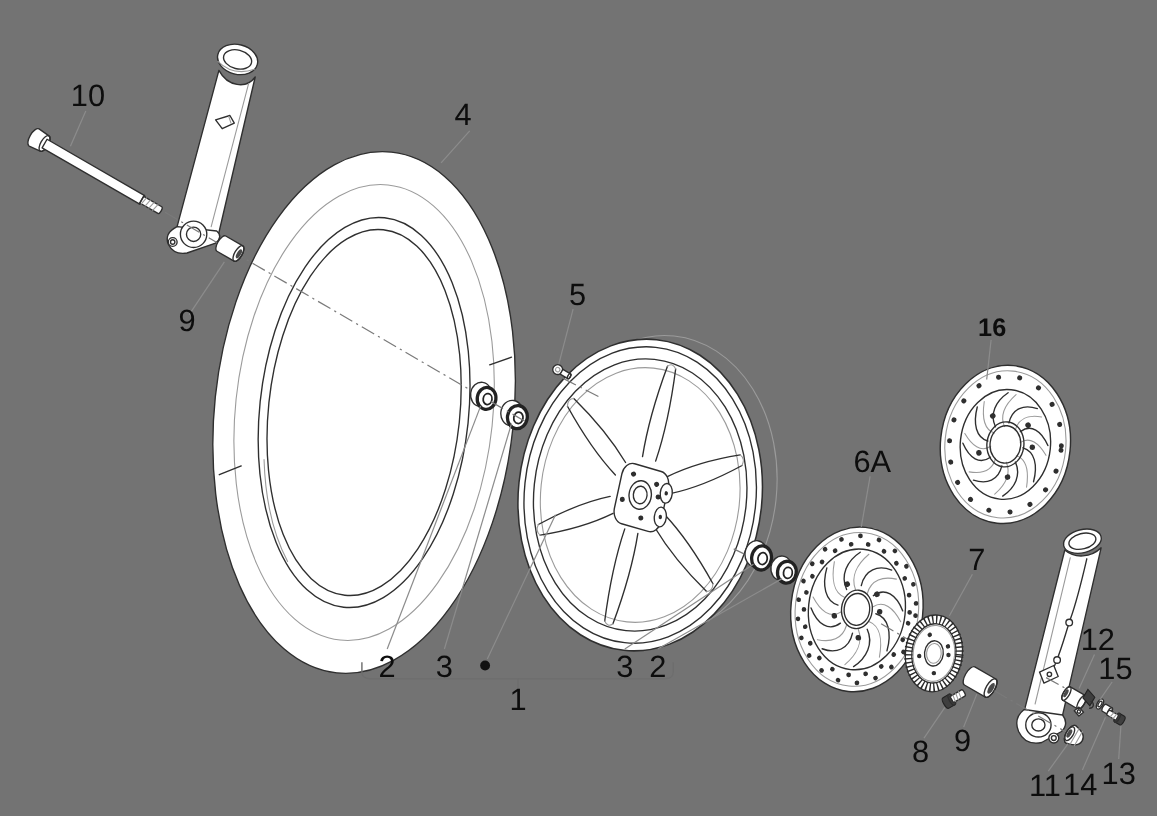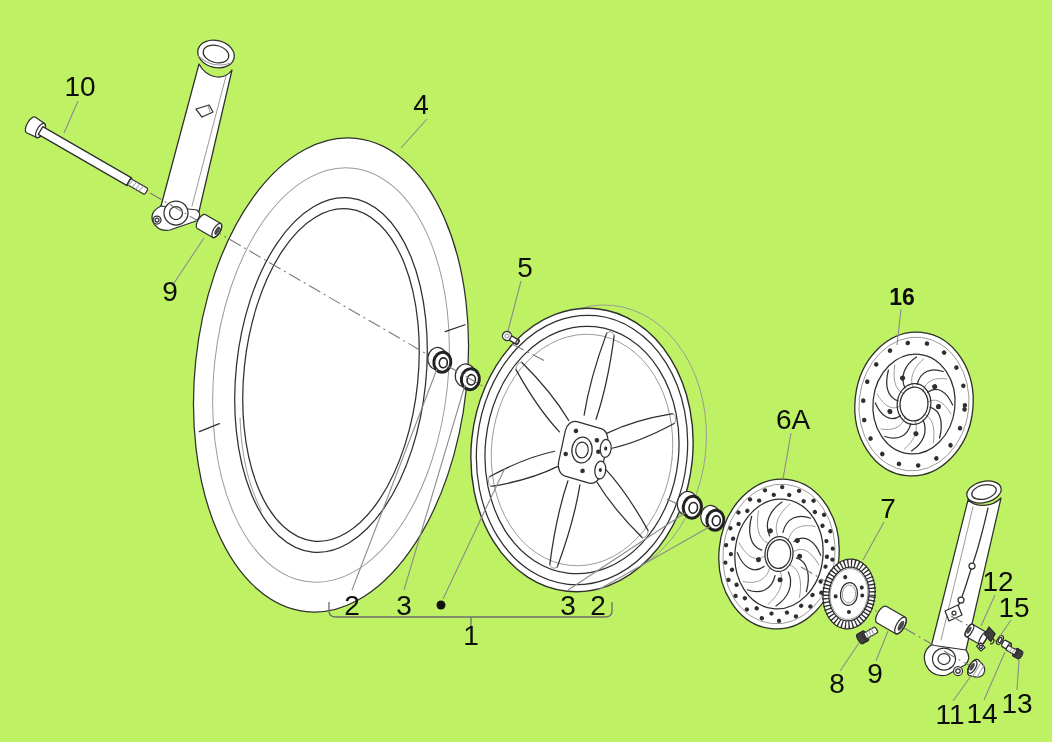--- a/index.html
+++ b/index.html
@@ -1,16 +1,16 @@
 <!DOCTYPE html>
 <html><head>
 <meta charset="utf-8">
 <style>
   html,body{margin:0;padding:0;background:#ffffff;}
-  .stage{position:relative;width:1052px;height:742px;background:#bef264;overflow:hidden;
+  .stage{position:relative;width:1052px;height:742px;background:#737373;overflow:hidden;
          font-family:"Liberation Sans",sans-serif;}
   svg{position:absolute;left:0;top:0;}
   .s  {fill:none;stroke:#2f2f2f;stroke-width:1.25;stroke-linecap:round;stroke-linejoin:round;}
   .sf {fill:#ffffff;stroke:#2f2f2f;stroke-width:1.25;stroke-linecap:round;stroke-linejoin:round;}
   .sl {fill:none;stroke:#9b9b9b;stroke-width:1;stroke-linecap:round;}
   .dash{fill:none;stroke:#7a7a7a;stroke-width:1.1;stroke-dasharray:13 4 2 4;}
   .leader{fill:none;stroke:#8c8c8c;stroke-width:1.1;}
   .brk{fill:none;stroke:#6e6e6e;stroke-width:1.3;}
   .dots{fill:none;stroke:#2f2f2f;stroke-linecap:round;}
   .nss{vector-effect:non-scaling-stroke;}

